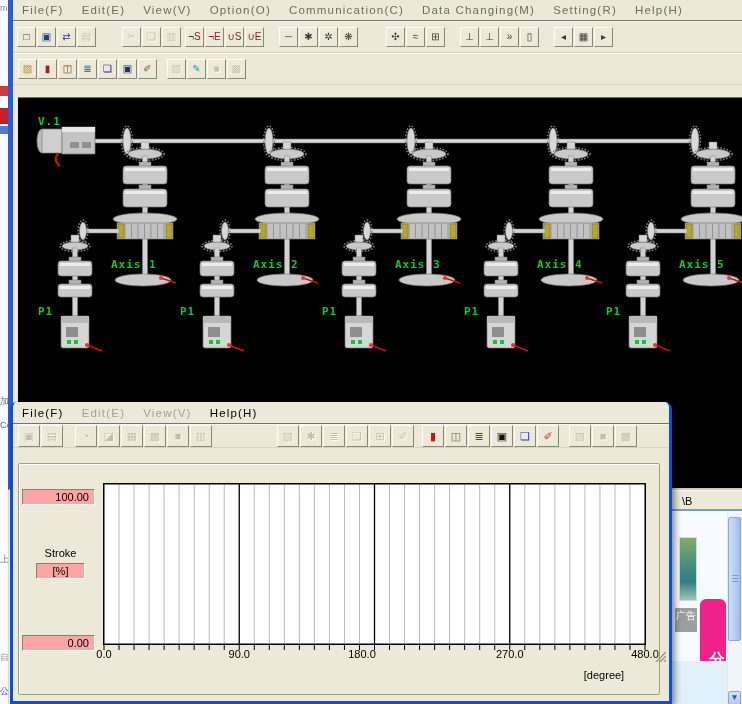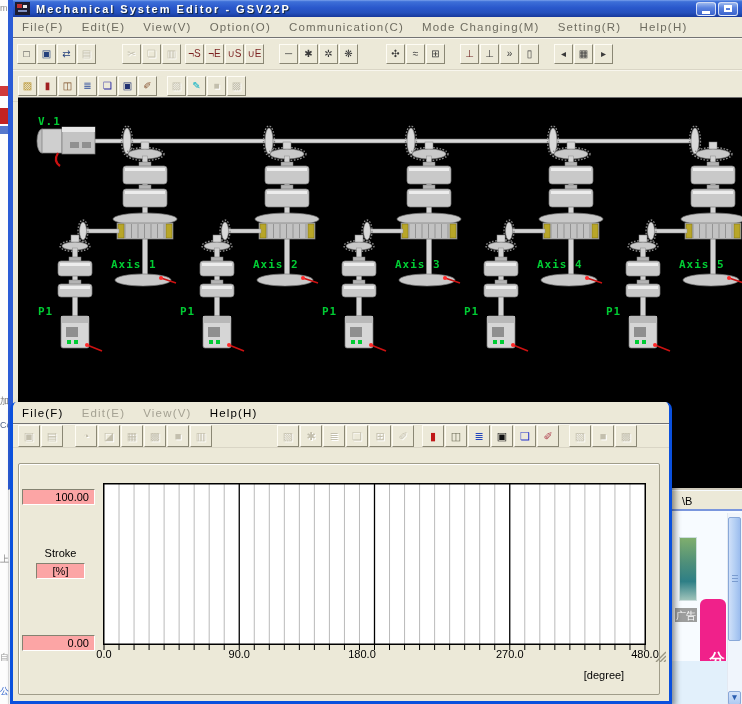--- a/index.html
+++ b/index.html
@@ -11,21 +11,21 @@
   #left-sliver{left:0;top:0;width:8px;height:704px;background:#fdfdfd;z-index:1;border-right:1px solid #e0e0e0;}
   .sliver-frag{position:absolute;left:0;font-size:9px;line-height:10px;white-space:nowrap;}
   .sliver-block{position:absolute;left:0;width:8px;}
 
   #browser-pane{left:672px;top:488px;width:70px;height:216px;z-index:1;background:#f7fbff;border-top:1px solid #b8b4a4;}
   #browser-titlebar{position:absolute;left:0;top:2px;width:70px;height:20px;background:#ece9d8;
      border-bottom:2px solid #7a96dd;font-size:11px;color:#000;padding-top:4px;box-sizing:border-box;}
   #browser-titlebar span{margin-left:10px;}
   #browser-photo{position:absolute;left:7px;top:48px;width:16px;height:62px;
      background:linear-gradient(180deg,#7fae6d 0%,#4e8f7a 40%,#2e7f86 70%,#9fc3ba 100%);border:1px solid #cdd;}
-  #ad-badge{position:absolute;left:3px;top:119px;min-width:20px;height:14px;background:rgba(140,140,140,.85);
+  #ad-badge{position:absolute;left:3px;top:119px;min-width:20px;height:24px;background:rgba(140,140,140,.85);
      color:#fff;font-size:10px;line-height:15px;text-align:center;padding:0 1px;}
   #share-button{position:absolute;left:28px;top:110px;width:26px;height:86px;border-radius:6px;
      color:#fff;font-size:15px;font-weight:bold;writing-mode:vertical-rl;text-align:center;
      letter-spacing:8px;padding-top:10px;box-sizing:border-box;cursor:pointer;}
   #browser-footer{position:absolute;left:0;top:172px;width:55px;height:44px;background:#e2f0fb;}
   #scrollbar{position:absolute;left:55px;top:24px;width:14px;height:192px;background:#f0f5fc;
      border-left:1px solid #e3e9f2;}
   #scroll-thumb{position:absolute;left:0px;top:4px;width:13px;height:124px;border-radius:2px;
      background:linear-gradient(90deg,#cfe0f9,#b5d0f4 50%,#9cbdee);border:1px solid #89a8d8;box-sizing:border-box;}
   .thumb-grip{position:absolute;left:3px;width:6px;height:1px;background:#7a9cd0;}
@@ -119,44 +119,27 @@
     <div id="scroll-thumb">
       <div class="thumb-grip" style="top:57px"></div>
       <div class="thumb-grip" style="top:60px"></div>
       <div class="thumb-grip" style="top:63px"></div>
     </div>
     <div id="scroll-down">▾</div>
   </div>
 </div>
 
 <div id="main-window" class="abs">
-  <div id="main-titlebar" class="xp-titlebar">
-    <svg width="15" height="13">
-      <rect x="0" y="0" width="15" height="13" fill="#1c1c30"></rect>
-      <rect x="2" y="2" width="5" height="4" fill="#c03030"></rect>
-      <rect x="8" y="3" width="4" height="3" fill="#e8e8e8"></rect>
-      <rect x="3" y="8" width="9" height="2" fill="#8090c0"></rect>
-    </svg>
-    <span class="title-text">Mechanical System Editor - GSV22P</span>
-    <span id="main-win-buttons">
-      <span class="xp-btn">
-          <span class="glyph-min"></span>
-        </span>
-      <span class="xp-btn">
-          <span class="glyph-max"></span>
-        </span>
-    </span>
-  </div>
   <div id="main-menubar" class="menubar">
       <div class="menu-item">File(F)</div>
       <div class="menu-item">Edit(E)</div>
       <div class="menu-item">View(V)</div>
       <div class="menu-item">Option(O)</div>
       <div class="menu-item">Communication(C)</div>
-      <div class="menu-item">Mode Changing(M)</div>
+      <div class="menu-item">Data Changing(M)</div>
       <div class="menu-item">Setting(R)</div>
       <div class="menu-item">Help(H)</div>
     </div>
   <div id="main-toolbar-1" class="toolbar">
       <div class="tb-btn" style="margin-left: 4px;">
         <span class="glyph">□</span>
       </div>
       <div class="tb-btn">
         <span class="glyph" style="color: rgb(36, 64, 124);">▣</span>
       </div>

